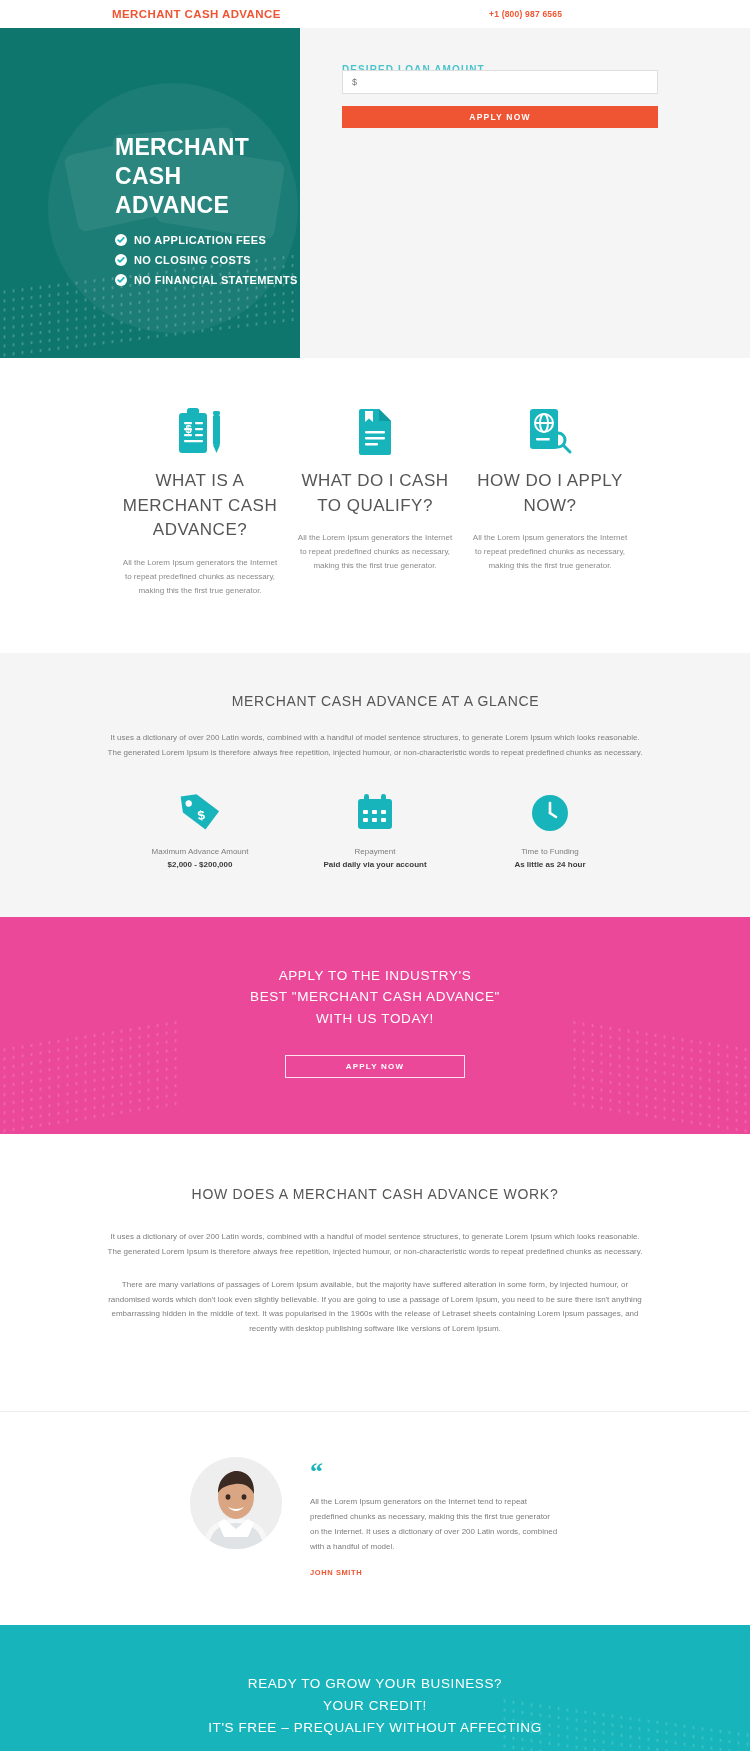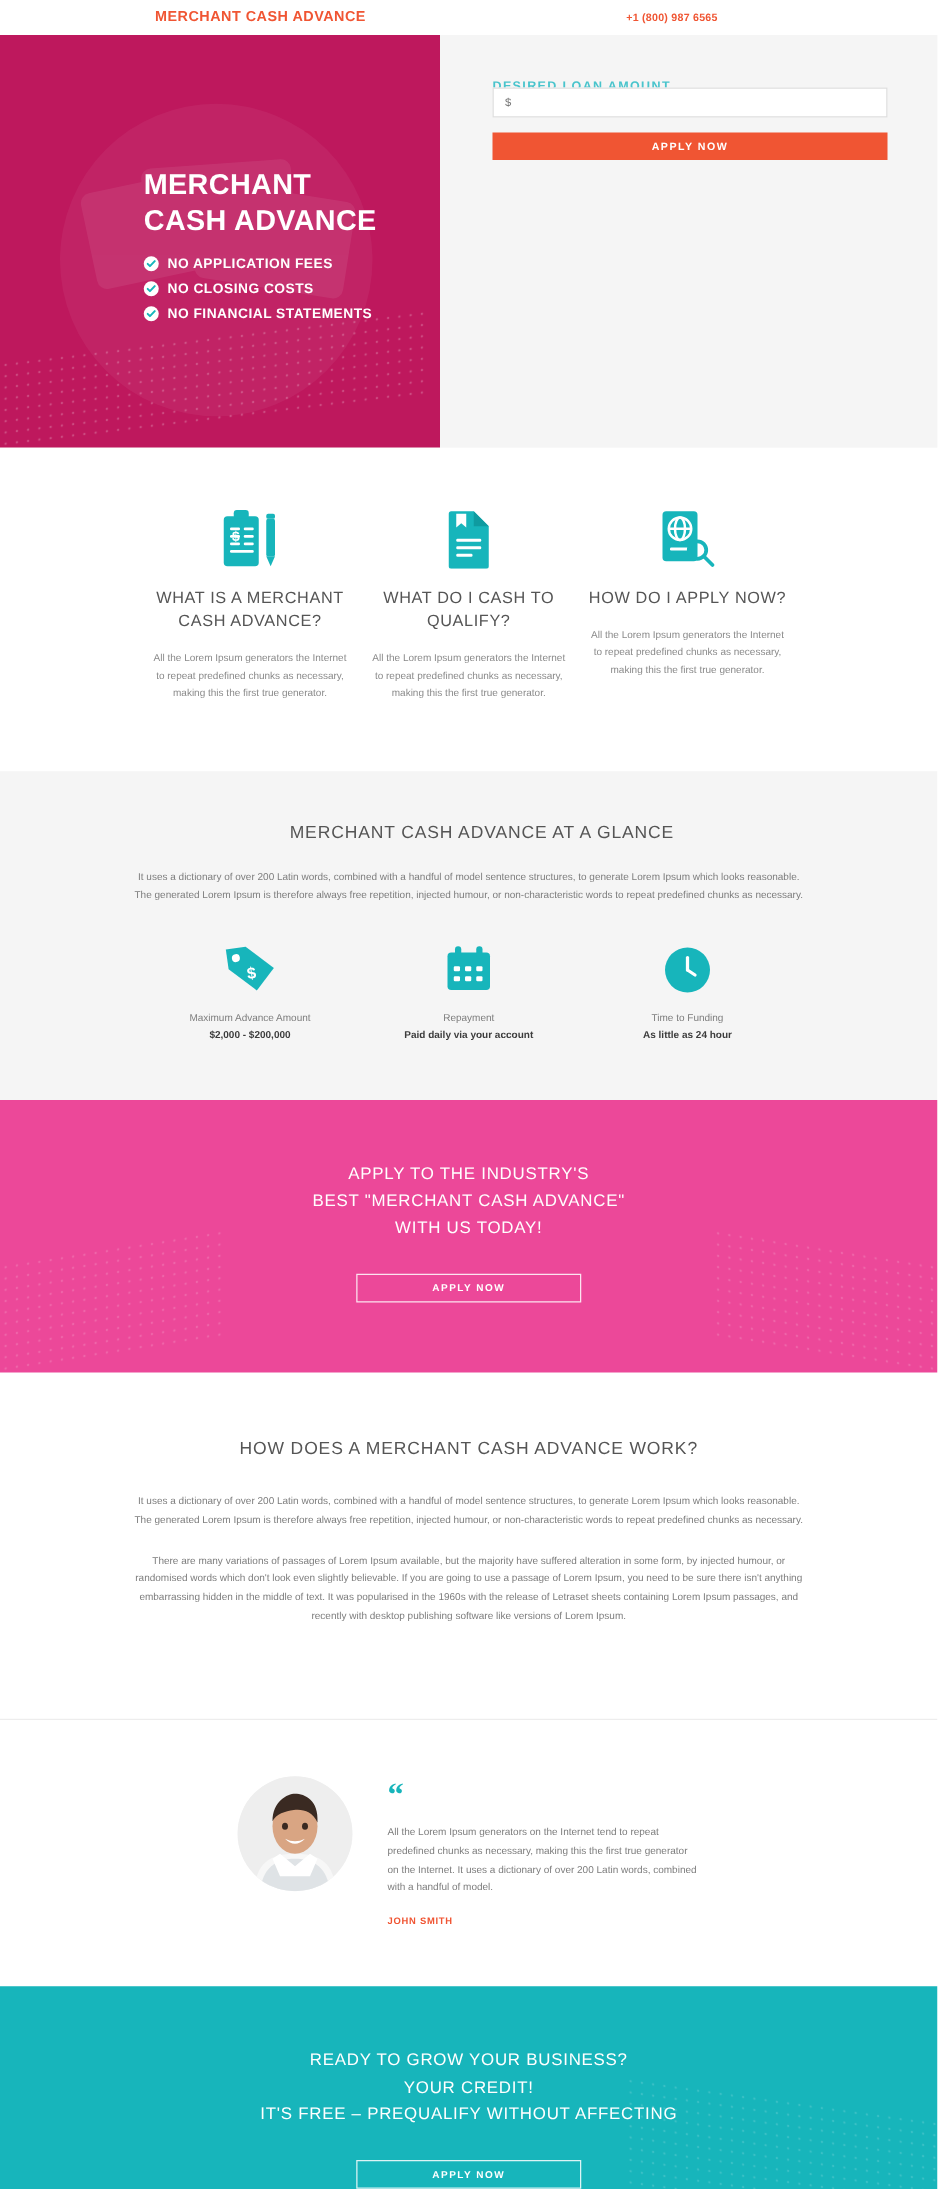--- a/index.html
+++ b/index.html
@@ -12,37 +12,36 @@
   }
   .page { width:750px; position:relative; overflow:hidden; }
 
   
   .topbar {
     height:28px;
     background:#ffffff;
     display:flex;
     align-items:center;
     position:relative;
-    margin-left:12px;
   }
   .brand {
     position:absolute; left:112px; top:8px;
     font-size:11.5px; font-weight:bold; letter-spacing:0.4px;
     color:#f05533;
   }
   .phone {
     position:absolute; left:489px; top:9px;
     font-size:8.5px; font-weight:bold; letter-spacing:0.2px;
     color:#f05533;
   }
 
   
   .hero { display:flex; height:330px; background:#f5f5f5; position:relative; }
   .hero-left {
-    width:352px; background:#be185d; position:relative; overflow:hidden;
+    width:300px; background:#0f766e; position:relative; overflow:hidden;
   }
   .hero-circle {
     position:absolute; width:250px; height:250px; border-radius:50%;
     background:rgba(255,255,255,0.05); left:48px; top:55px;
   }
   .hero-cards { position:absolute; left:60px; top:85px; opacity:0.07; }
   .hero-dots {
     position:absolute; left:0; bottom:0; width:340px; height:70px;
     background-image:radial-gradient(rgba(255,255,255,0.22) 1.1px, transparent 1.2px);
     background-size:9px 9px;
@@ -85,21 +84,21 @@
   }
 
   
   .features {
     background:#ffffff; padding:45px 0 55px;
     display:flex; justify-content:center; gap:0;
   }
   .feature { width:175px; text-align:center; padding:0 8px; }
   .feature-icon { height:52px; display:flex; align-items:flex-end; justify-content:center; margin-bottom:14px; }
   .feature h3 {
-    font-size:13px; font-weight:normal; color:#555555;
+    font-size:17px; font-weight:normal; color:#555555;
     letter-spacing:0.5px; line-height:1.45; margin-bottom:13px;
   }
   .feature p { font-size:8px; color:#8a8a8a; line-height:1.75; }
 
   
   .glance { background:#f5f5f5; padding:40px 0 48px; text-align:center; }
   .glance h2 {
     font-size:14px; font-weight:normal; color:#555555;
     letter-spacing:0.7px; margin-bottom:22px;padding-left:21px;
   }

